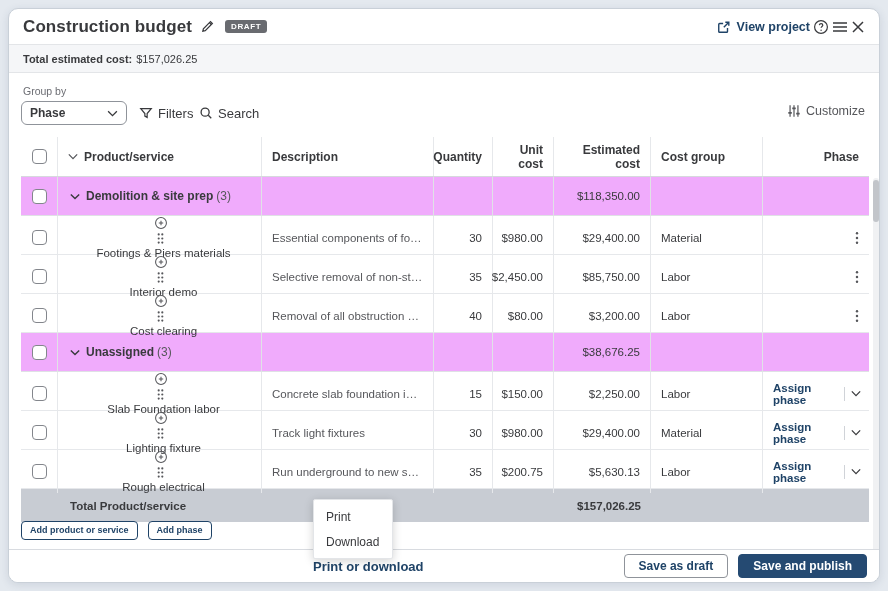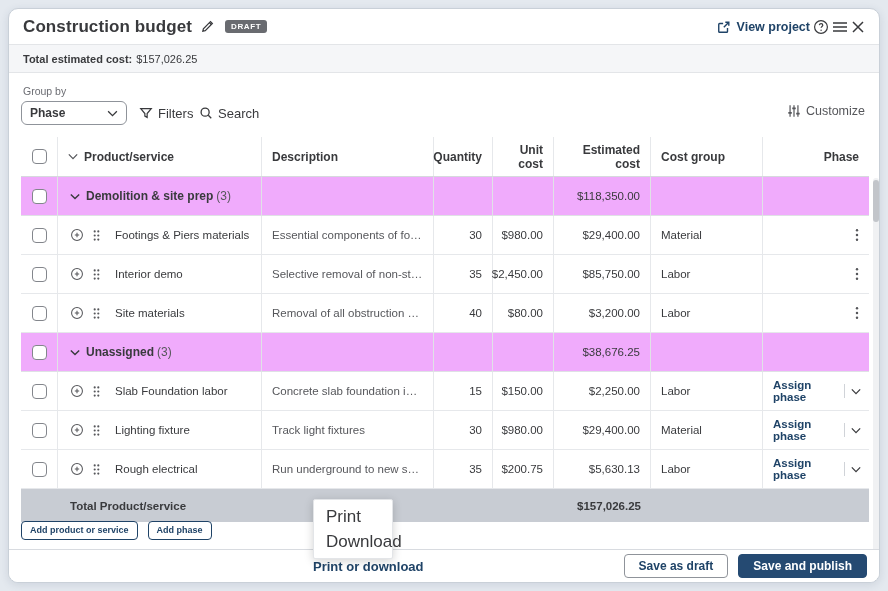--- a/index.html
+++ b/index.html
@@ -64,21 +64,21 @@
   .cell.r { justify-content:flex-end; text-align:right; }
   .cell.c { justify-content:center; }
   .thead { height:40px; border-bottom:1px solid #d6d9dd; }
   .thead .cell { font-size:12px; font-weight:600; color:#393a3d; border-right:1px solid #e6e8eb; }
   .grow { height:39px; background:#f0abfc; border-bottom:1px solid #dfe1e5; }
   .grow .cell { border-right:1px solid #e0e2e6; }
   .gname { font-weight:700; font-size:12px; }
   .gcount { font-weight:400; color:#56575b; margin-left:3px; font-size:12px; }
   .drow { height:39px; background:#fff; border-bottom:1px solid #e6e8eb; }
   .desc { color:#56575b; white-space:nowrap; overflow:hidden; text-overflow:ellipsis; display:block; line-height:38px; }
-  .prod-cell { gap:8px; padding-left:12px; }
+  .prod-cell { gap:2px; padding-left:12px;flex-direction:column; }
   .prod-name { white-space:nowrap; overflow:hidden; text-overflow:ellipsis; margin-left:6px; }
   .row-ic { color:#56575b; display:flex; flex:none; cursor:pointer; }
   .grab { cursor:grab; }
   .sortchev { color:#56575b; display:flex; margin-right:6px; }
   .checkbox {
     width:15px; height:15px; border:1.5px solid #83868c; border-radius:4px; background:#fff;
     cursor:pointer; flex:none;
   }
   .kebab { color:#56575b; display:flex; cursor:pointer; margin-left:auto; margin-right:10px; }
   .assign { margin-left:auto; display:flex; align-items:center; cursor:pointer; }
@@ -97,21 +97,21 @@
     border:1.5px solid #1f4367; color:#1f4367; background:#fff; font-weight:700;
     font-size:9px; padding:3px 8px 4px; border-radius:4px; cursor:pointer;
     font-family:"Liberation Sans", sans-serif;
   }
   
   .menu {
     position:absolute; left:304px; top:490px; width:80px; background:#fff;
     border:1px solid #e3e5e8; border-radius:2px; box-shadow:0 2px 10px rgba(0,0,0,.18);
     z-index:5; padding:4px 0;
   }
-  .menu-item { height:25px; display:flex; align-items:center; padding:0 12px; font-size:17px; color:#393a3d; cursor:pointer; }
+  .menu-item { height:25px; display:flex; align-items:center; padding:0 12px; font-size:12px; color:#393a3d; cursor:pointer; }
   
   .footer {
     position:absolute; left:0; right:0; bottom:0; height:33px;
     border-top:1px solid #d8dbe0; background:#fff;
     display:flex; align-items:center;
   }
   .print-link { position:absolute; left:304px; color:#1f4367; font-weight:700; font-size:13px; cursor:pointer; }
   .footer-btns { margin-left:auto; display:flex; gap:10px; padding-right:12px; }
   .btn-draft {
     background:#fff; border:1px solid #8f939a; color:#1f4367; font-weight:700; font-size:12px;
@@ -380,21 +380,21 @@
         <span class="row-ic grab">
             <svg width="9" height="13" viewBox="0 0 10 14" fill="currentColor">
               <circle cx="3" cy="2.5" r="1.2"></circle>
               <circle cx="7" cy="2.5" r="1.2"></circle>
               <circle cx="3" cy="7" r="1.2"></circle>
               <circle cx="7" cy="7" r="1.2"></circle>
               <circle cx="3" cy="11.5" r="1.2"></circle>
               <circle cx="7" cy="11.5" r="1.2"></circle>
             </svg>
           </span>
-        <span class="prod-name">Site materials</span>
+        <span class="prod-name">Cost clearing</span>
       </div>
       <div class="cell">
           <span class="desc">Removal of all obstruction and debris</span>
         </div>
       <div class="cell r">
           <span>40</span>
         </div>
       <div class="cell r">
           <span>$80.00</span>
         </div>

